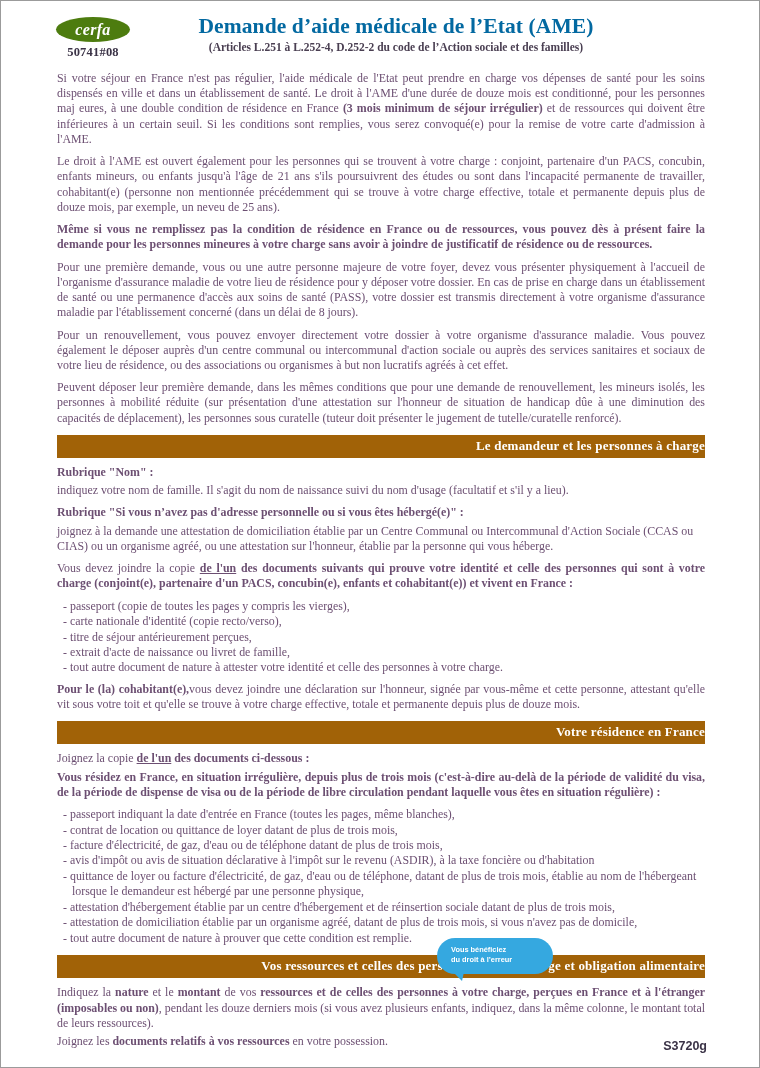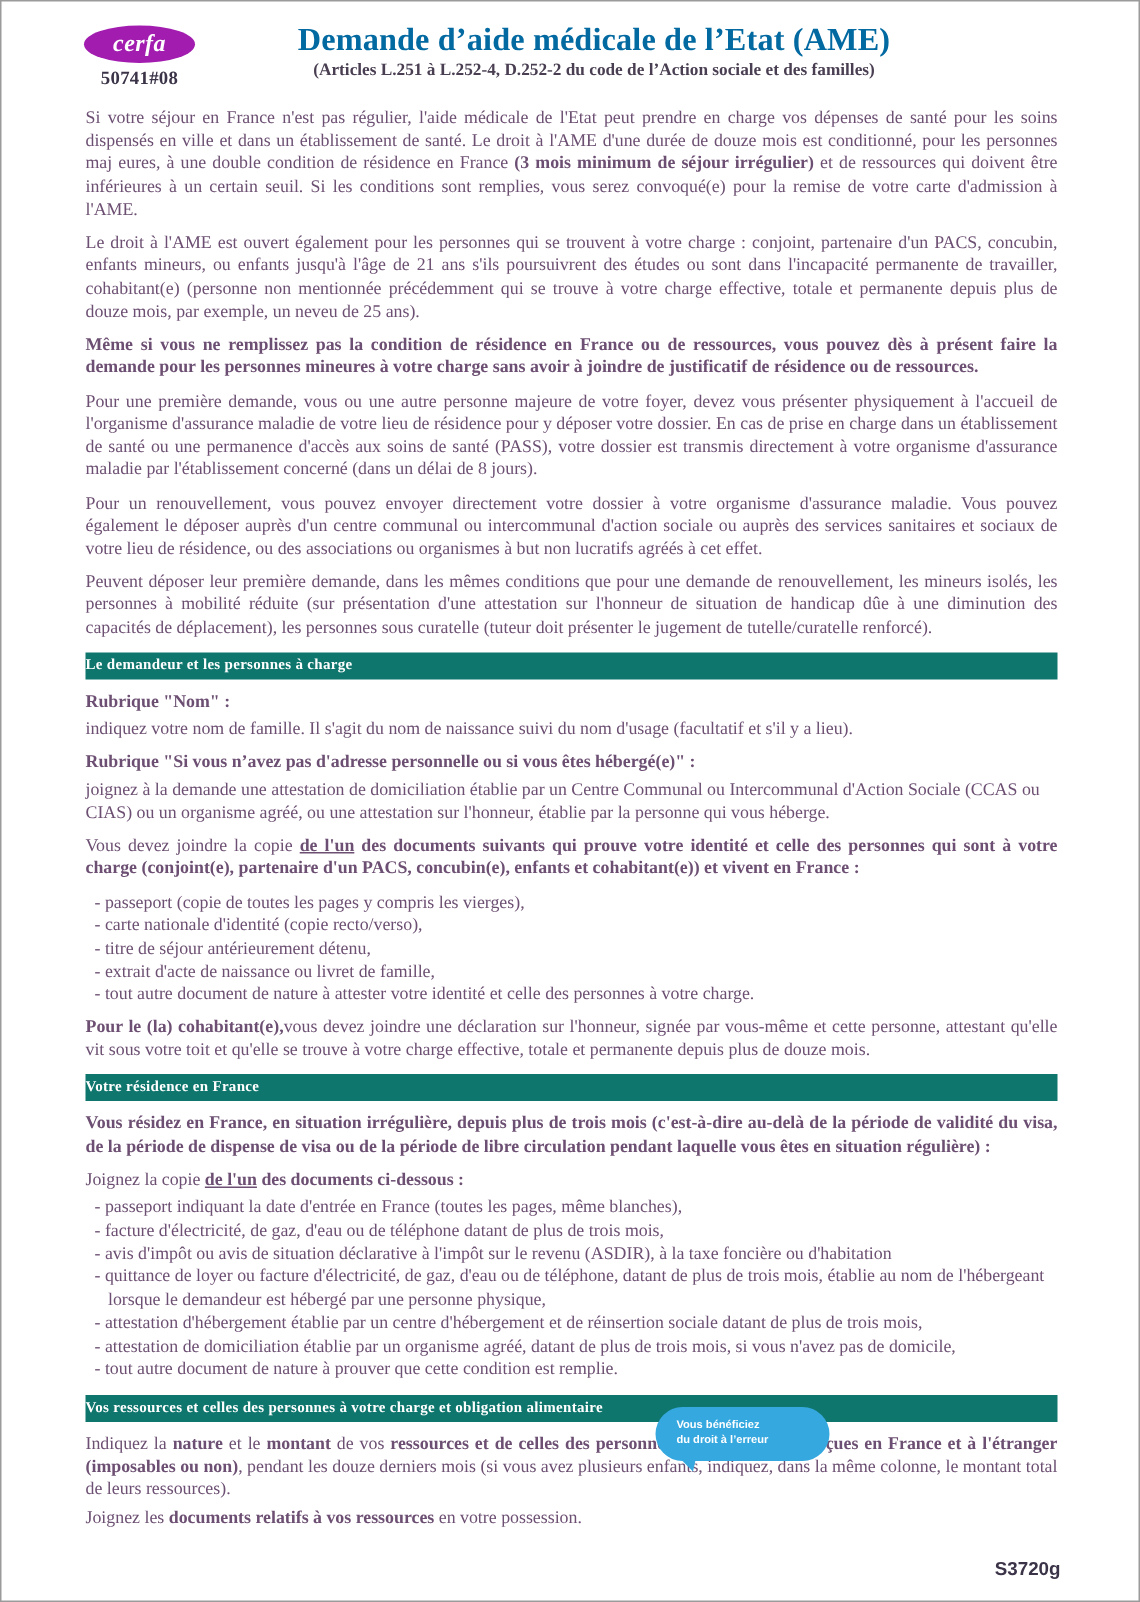--- a/index.html
+++ b/index.html
@@ -35,21 +35,21 @@
     height: 56px;
   }
   .cerfa-block {
     width: 108px;
     flex: 0 0 108px;
     text-align: center;
     padding-top: 2px;
   }
   .cerfa-oval {
     display: inline-block;
-    background: #a21caf;
+    background: #4d7c0f;
     color: #ffffff;
     border-radius: 50% / 50%;
     width: 74px;
     height: 25px;
     line-height: 25px;
     font-family: "Liberation Serif", "DejaVu Serif", serif;
     font-style: italic;
     font-weight: bold;
     font-size: 16px;
     letter-spacing: 0.3px;
@@ -117,26 +117,26 @@
     line-height: 1.3;
     color: #6c4f72;
     margin: 0;
     padding-left: 9px;
     text-indent: -9px;
   }
 
   
   .section-bar {
     margin: 9px 0 7px 0;
-    background: #0f766e;
+    background: #a16207;
     color: #ffffff;
-    text-align: left;
-    font-family: "Liberation Serif", "DejaVu Serif", serif;
-    font-weight: bold;
-    font-size: 10px;
+    text-align: right;
+    font-family: "Liberation Serif", "DejaVu Serif", serif;
+    font-weight: bold;
+    font-size: 13px;
     padding: 3px 0 4px 0;
     letter-spacing: 0.2px;
   }
 
   
   .bubble-wrap {
     position: absolute;
     left: 436px;
     top: 937px;
     width: 128px;
@@ -213,35 +213,36 @@
       <p class="para nojust">indiquez votre nom de famille. Il s'agit du nom de naissance suivi du nom d'usage (facultatif et s'il y a lieu).</p>
 
       <p class="para tight nojust b">Rubrique "Si vous n’avez pas d'adresse personnelle ou si vous êtes hébergé(e)" :</p>
       <p class="para nojust">joignez à la demande une attestation de domiciliation établie par un Centre Communal ou Intercommunal d'Action Sociale (CCAS ou CIAS) ou un organisme agréé, ou une attestation sur l'honneur, établie par la personne qui vous héberge.</p>
 
       <p class="para"><span>Vous devez joindre la copie </span><span class="bu">de l'un</span><span class="b"> des documents suivants qui prouve votre identité et celle des personnes qui sont à votre charge (conjoint(e), partenaire d'un PACS, concubin(e), enfants et cohabitant(e)) et vivent en France :</span></p>
 
       <ul class="doclist">
         <li>- passeport (copie de toutes les pages y compris les vierges),</li>
         <li>- carte nationale d'identité (copie recto/verso),</li>
-        <li>- titre de séjour antérieurement détenu,</li>
+        <li>- titre de séjour antérieurement perçues,</li>
         <li>- extrait d'acte de naissance ou livret de famille,</li>
         <li>- tout autre document de nature à attester votre identité et celle des personnes à votre charge.</li>
       </ul>
 
       <p class="para"><span class="b">Pour le (la) cohabitant(e),</span><span>vous devez joindre une déclaration sur l'honneur, signée par vous-même et cette personne, attestant qu'elle vit sous votre toit et qu'elle se trouve à votre charge effective, totale et permanente depuis plus de douze mois.</span></p>
 
       <div class="section-bar">Votre résidence en France</div>
 
+      <p class="para tight nojust"><span>Joignez la copie </span><span class="bu">de l'un</span><span class="b"> des documents ci-dessous :</span></p>
+
       <p class="para b">Vous résidez en France, en situation irrégulière, depuis plus de trois mois (c'est-à-dire au-delà de la période de validité du visa, de la période de dispense de visa ou de la période de libre circulation pendant laquelle vous êtes en situation régulière) :</p>
-
-      <p class="para tight nojust"><span>Joignez la copie </span><span class="bu">de l'un</span><span class="b"> des documents ci-dessous :</span></p>
 
       <ul class="doclist">
         <li>- passeport indiquant la date d'entrée en France (toutes les pages, même blanches),</li>
+        <li>- contrat de location ou quittance de loyer datant de plus de trois mois,</li>
         <li>- facture d'électricité, de gaz, d'eau ou de téléphone datant de plus de trois mois,</li>
         <li>- avis d'impôt ou avis de situation déclarative à l'impôt sur le revenu (ASDIR), à la taxe foncière ou d'habitation</li>
         <li>- quittance de loyer ou facture d'électricité, de gaz, d'eau ou de téléphone, datant de plus de trois mois, établie au nom de l'hébergeant lorsque le demandeur est hébergé par une personne physique,</li>
         <li>- attestation d'hébergement établie par un centre d'hébergement et de réinsertion sociale datant de plus de trois mois,</li>
         <li>- attestation de domiciliation établie par un organisme agréé, datant de plus de trois mois, si vous n'avez pas de domicile,</li>
         <li>- tout autre document de nature à prouver que cette condition est remplie.</li>
       </ul>
 
       <div class="section-bar">Vos ressources et celles des personnes à votre charge et obligation alimentaire</div>
 

